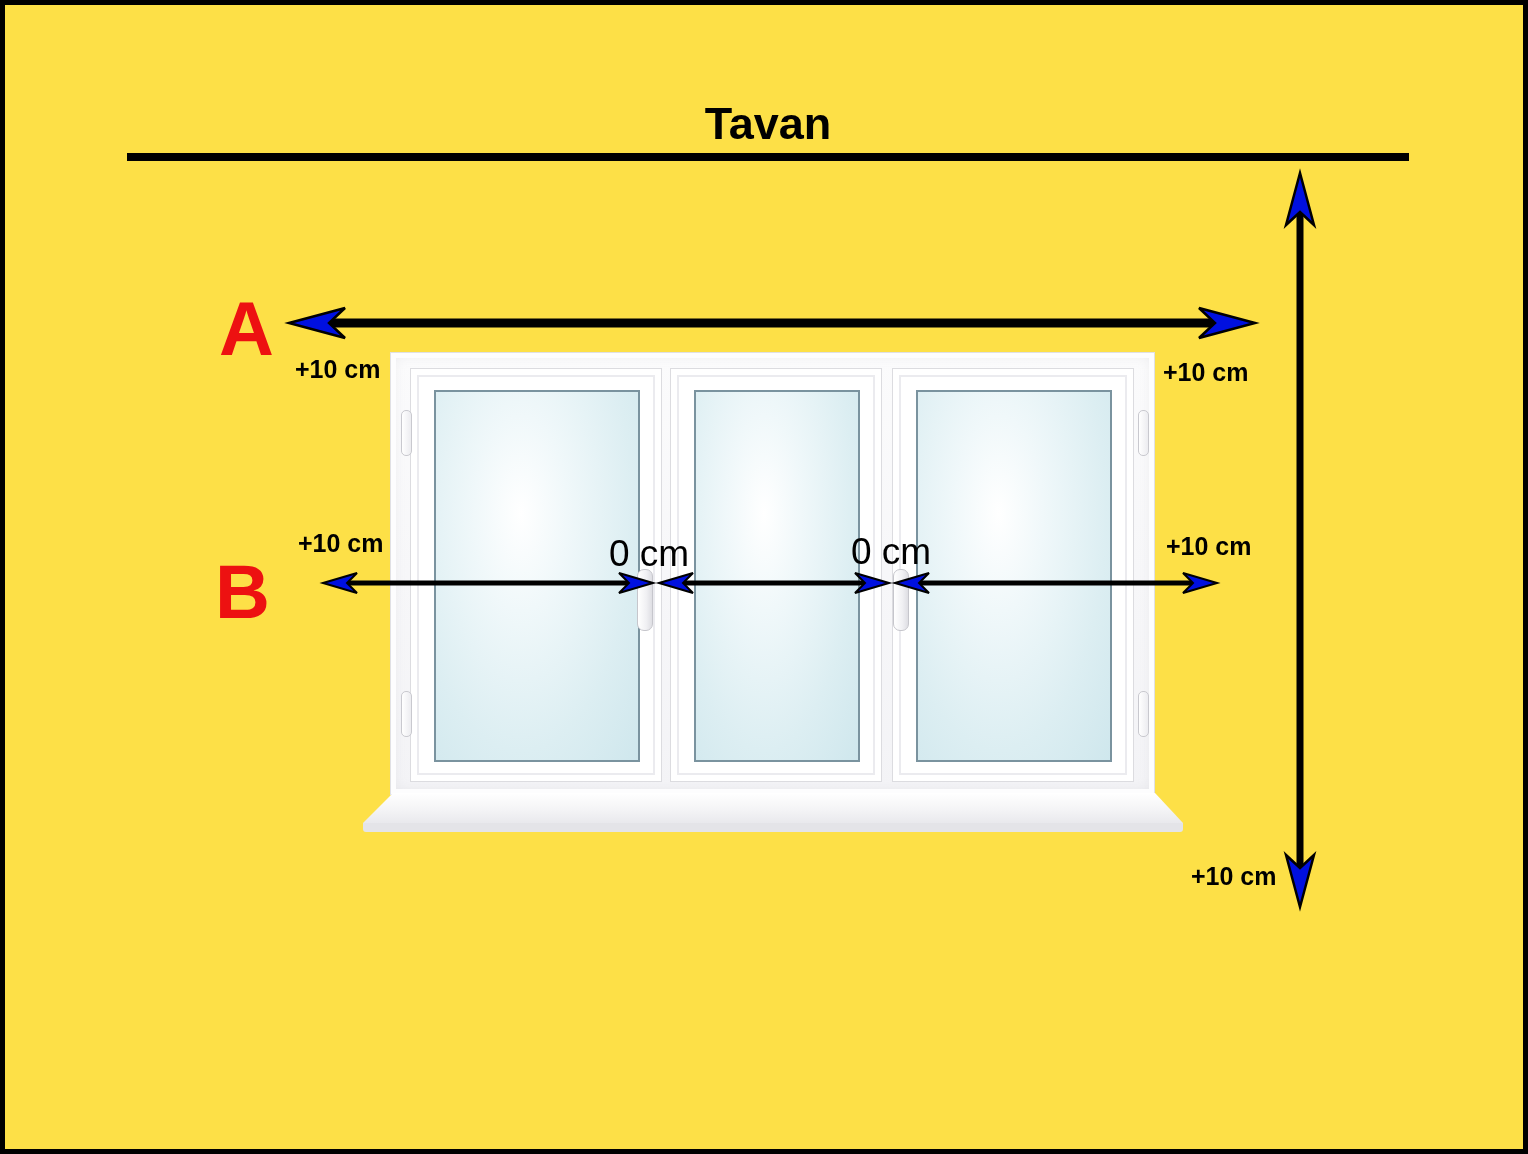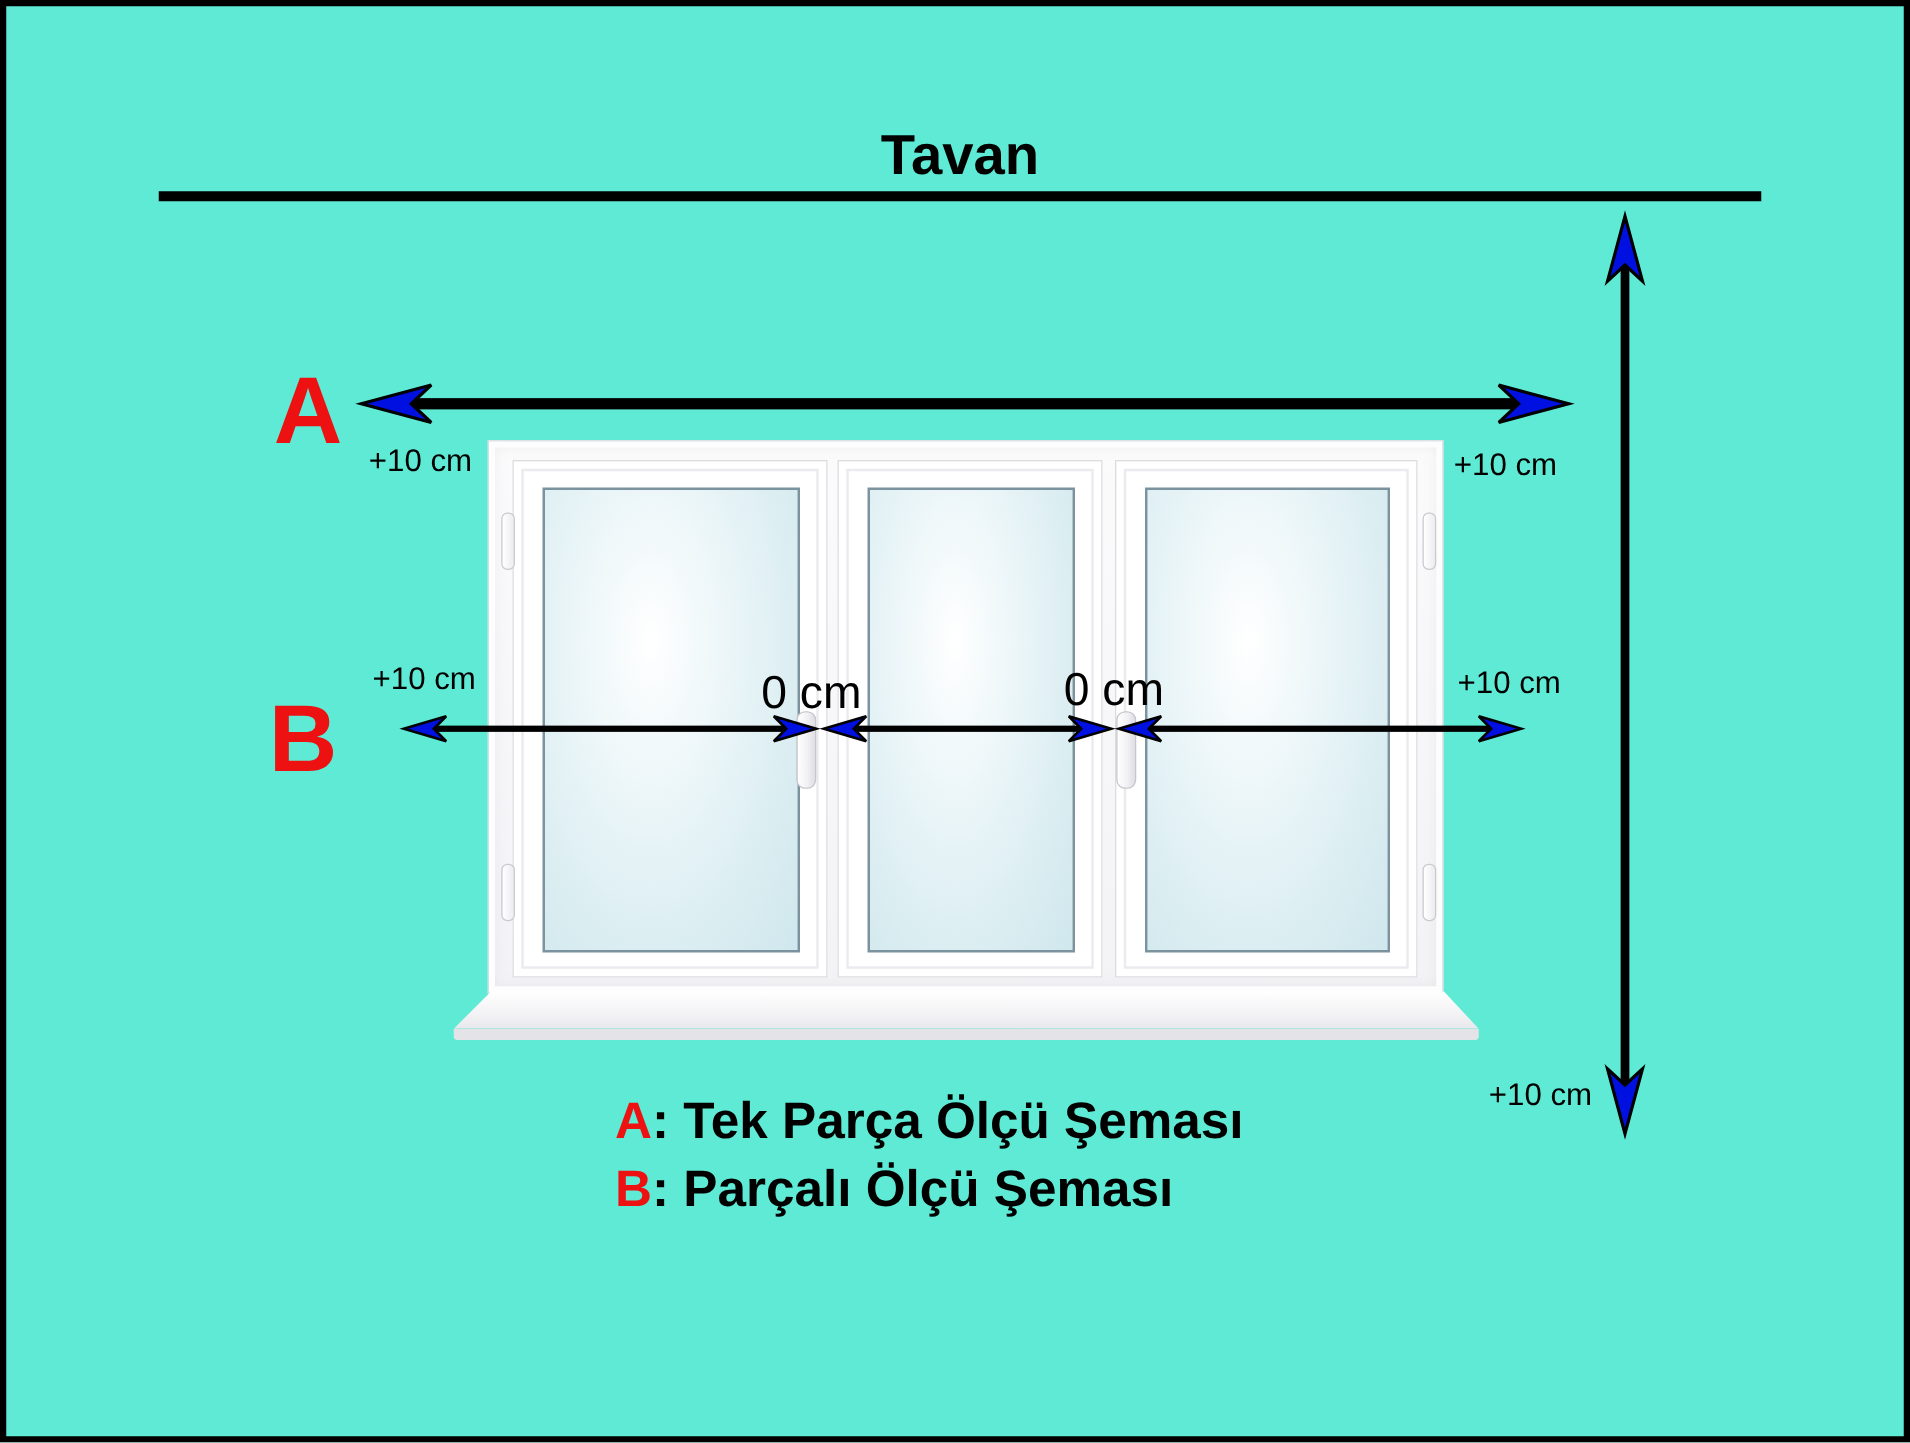--- a/index.html
+++ b/index.html
@@ -1,40 +1,40 @@
 <!DOCTYPE html>
 <html><head>
 <meta charset="utf-8">
 <style>
   html,body{margin:0;padding:0;background:#ffffff;}
   .canvas{
     position:relative;
     width:1528px;height:1154px;
     box-sizing:border-box;
     border:5px solid #000;
-    background:#5eead4;
+    background:#fde047;
     font-family:"Liberation Sans",sans-serif;
     overflow:hidden;
   }
   .abs{position:absolute;}
   
   .title{
     left:122px;top:96px;width:1282px;
     text-align:center;
     font-size:45px;font-weight:bold;color:#000;
     line-height:1;z-index:3;
   }
   .marker{
     font-size:76px;font-weight:bold;color:#ed1111;
     line-height:1;z-index:3;
   }
   .marker-a{left:214px;top:286px;}
   .marker-b{left:210px;top:549px;}
   .mlabel{
-    font-size:25px;font-weight:normal;color:#000;
+    font-size:25px;font-weight:bold;color:#000;
     line-height:1;white-space:nowrap;z-index:3;
   }
   .gaplabel{
     font-size:37px;font-weight:normal;color:#000;
     line-height:1;white-space:nowrap;z-index:3;
   }
   .lbl-a-left{left:290px;top:352px;}
   .lbl-a-right{left:1158px;top:355px;}
   .lbl-b-left{left:293px;top:526px;}
   .lbl-b-right{left:1161px;top:529px;}
@@ -170,18 +170,14 @@
   </svg>
 
   <div class="abs mlabel lbl-a-left">+10 cm</div>
   <div class="abs mlabel lbl-a-right">+10 cm</div>
   <div class="abs mlabel lbl-b-left">+10 cm</div>
   <div class="abs mlabel lbl-b-right">+10 cm</div>
   <div class="abs gaplabel lbl-gap1">0 cm</div>
   <div class="abs gaplabel lbl-gap2">0 cm</div>
   <div class="abs mlabel lbl-h-bottom">+10 cm</div>
 
-  <div class="abs legend">
-    <div class="legend-line"><span class="legend-key">A</span><span>: Tek Parça Ölçü Şeması</span></div>
-    <div class="legend-line"><span class="legend-key">B</span><span>: Parçalı Ölçü Şeması</span></div>
-  </div>
 
 </div>
 
 </body></html>

